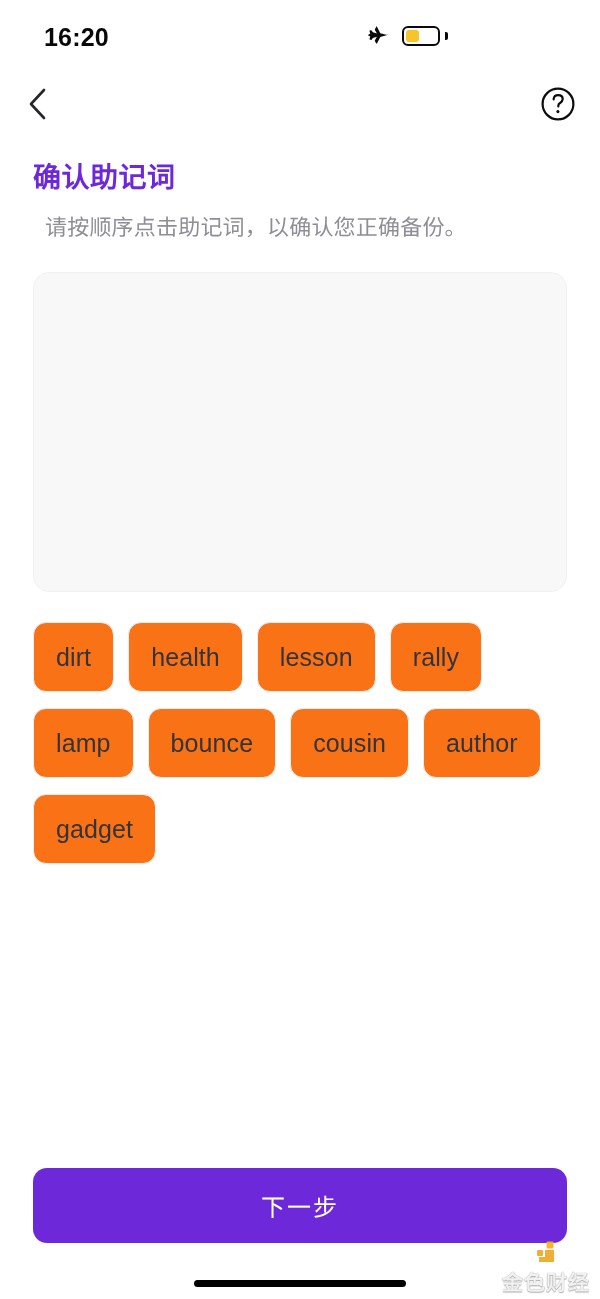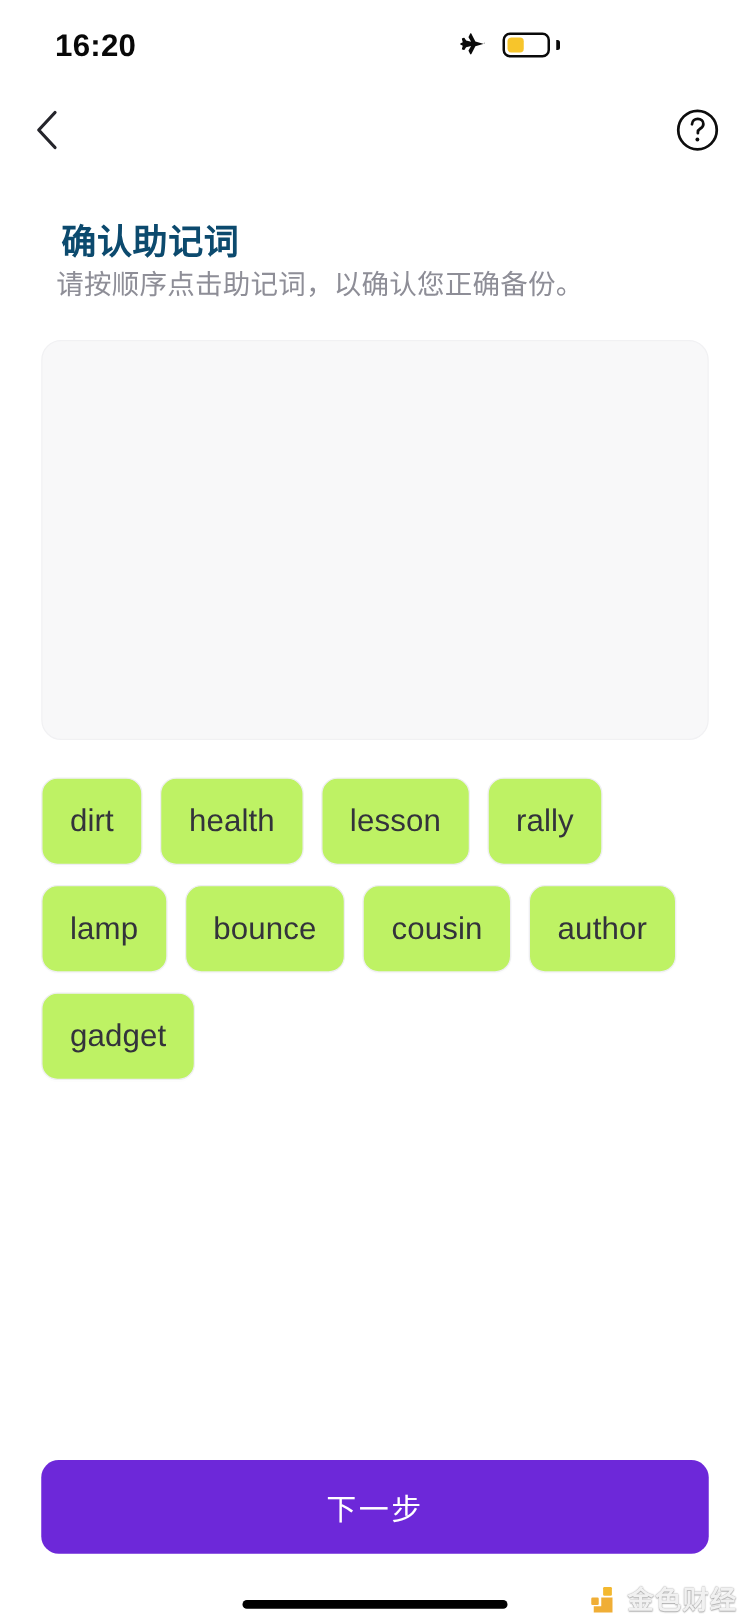--- a/index.html
+++ b/index.html
@@ -112,24 +112,24 @@
     cursor: pointer;
   }
 
   
   .page-title {
     position: absolute;
     left: 33px;
     top: 160px;
     font-size: 28px;
     font-weight: 700;
-    color: #0c4a6e;
+    color: #6d28d9;
     letter-spacing: 0.5px;
     line-height: 1.25;
-    margin: 16px;
+    margin: 0;
   }
   .page-subtitle {
     position: absolute;
     left: 33px;
     top: 201px;
     width: 540px;
     font-size: 22px;
     font-weight: 400;
     color: #8e8e97;
     letter-spacing: 0.2px;
@@ -160,21 +160,21 @@
     position: absolute;
     left: 33px;
     top: 622px;
     width: 534px;
     display: flex;
     flex-wrap: wrap;
     gap: 16px 14px;
     align-content: flex-start;
   }
   .word-chip {
-    background: #bef264;
+    background: #f97316;
     border: 1px solid #eeeef1;
     border-radius: 13px;
     height: 70px;
     min-width: 66px;
     padding: 0 22px;
     display: flex;
     align-items: center;
     justify-content: center;
     font-size: 25px;
     font-weight: 400;
@@ -219,20 +219,21 @@
 
   
   .watermark {
     position: absolute;
     right: 10px;
     bottom: 6px;
     display: flex;
     align-items: center;
     gap: 7px;
     opacity: 0.92;
+    flex-direction: column;
   }
   .wm-logo {
     width: 26px;
     height: 26px;
     display: block;
   }
   .wm-text {
     font-size: 21px;
     font-weight: 700;
     color: #f0f0f0;

